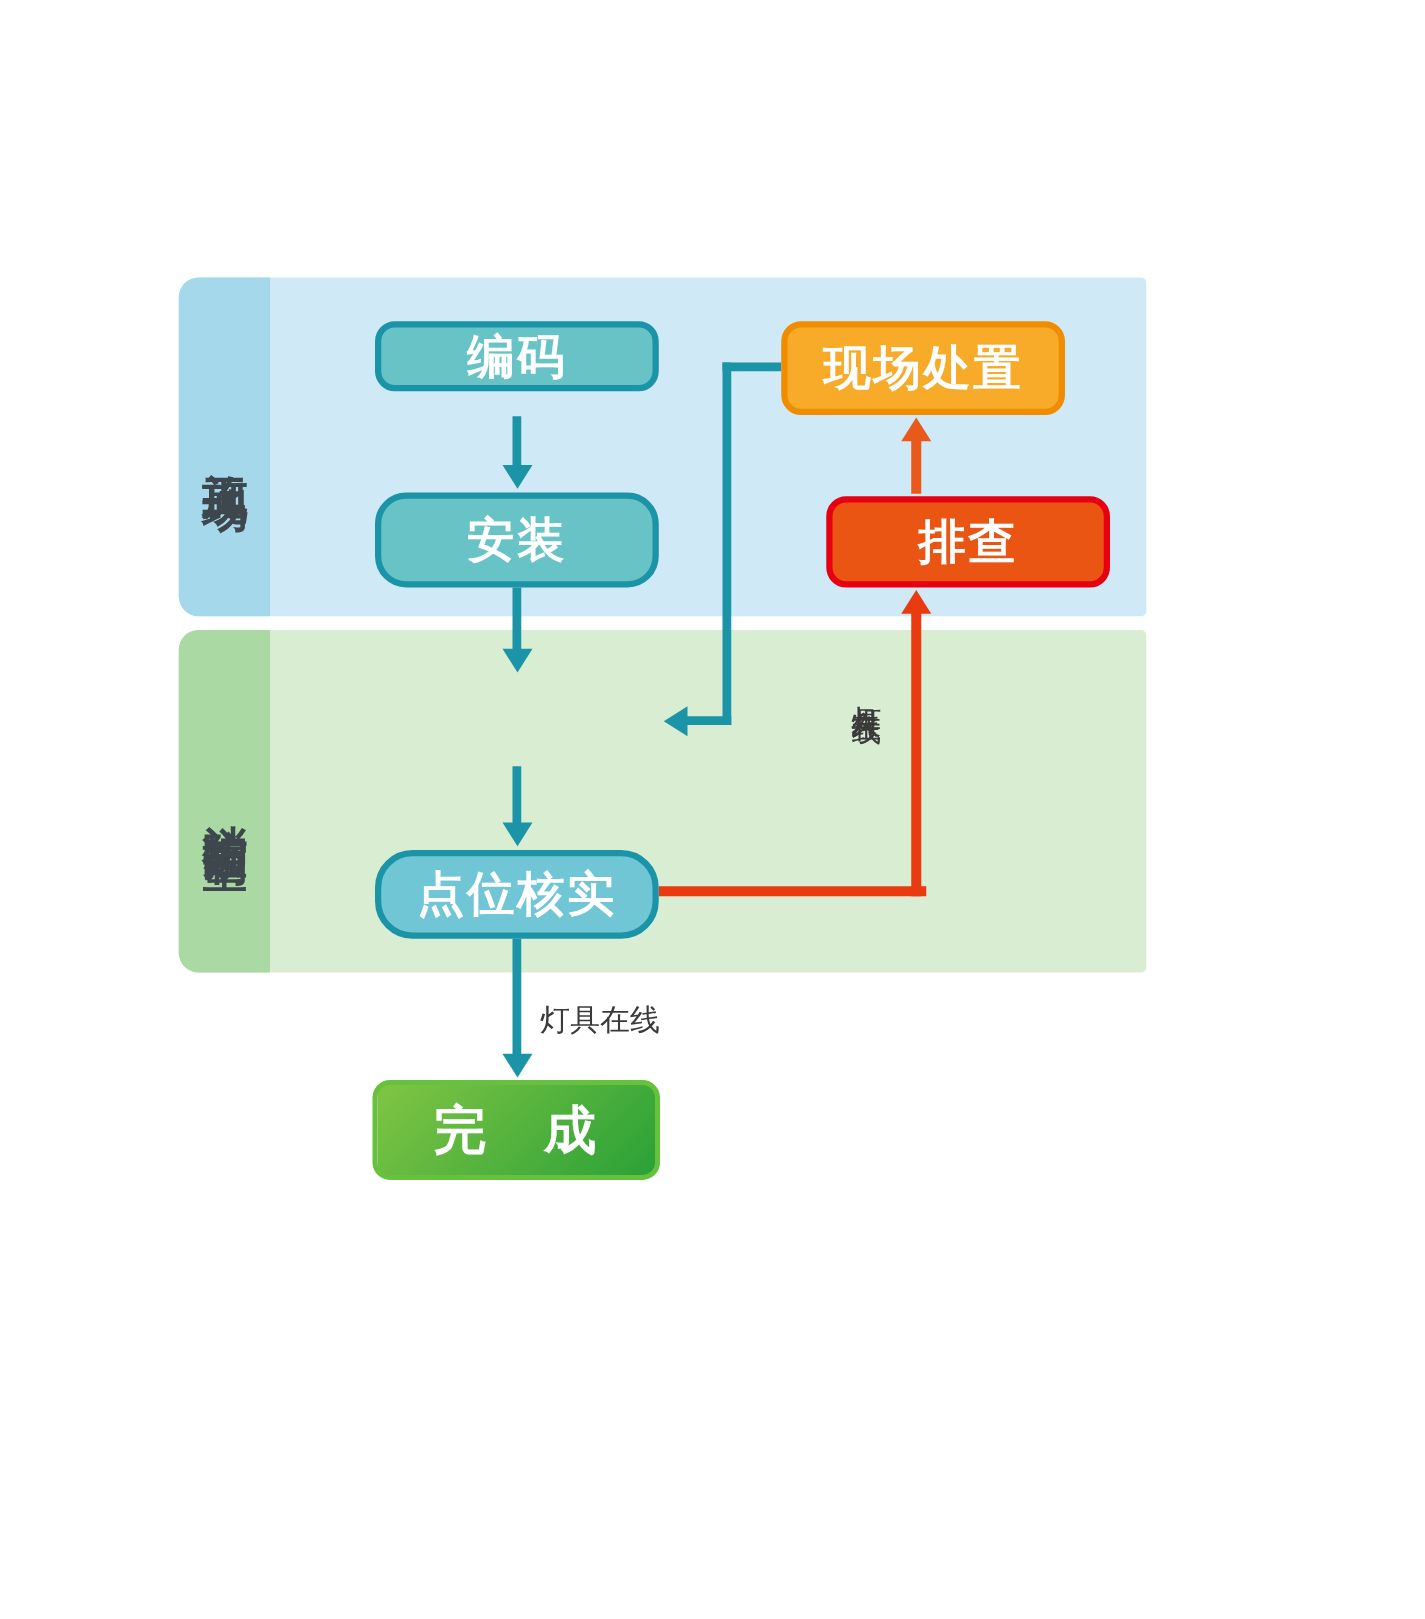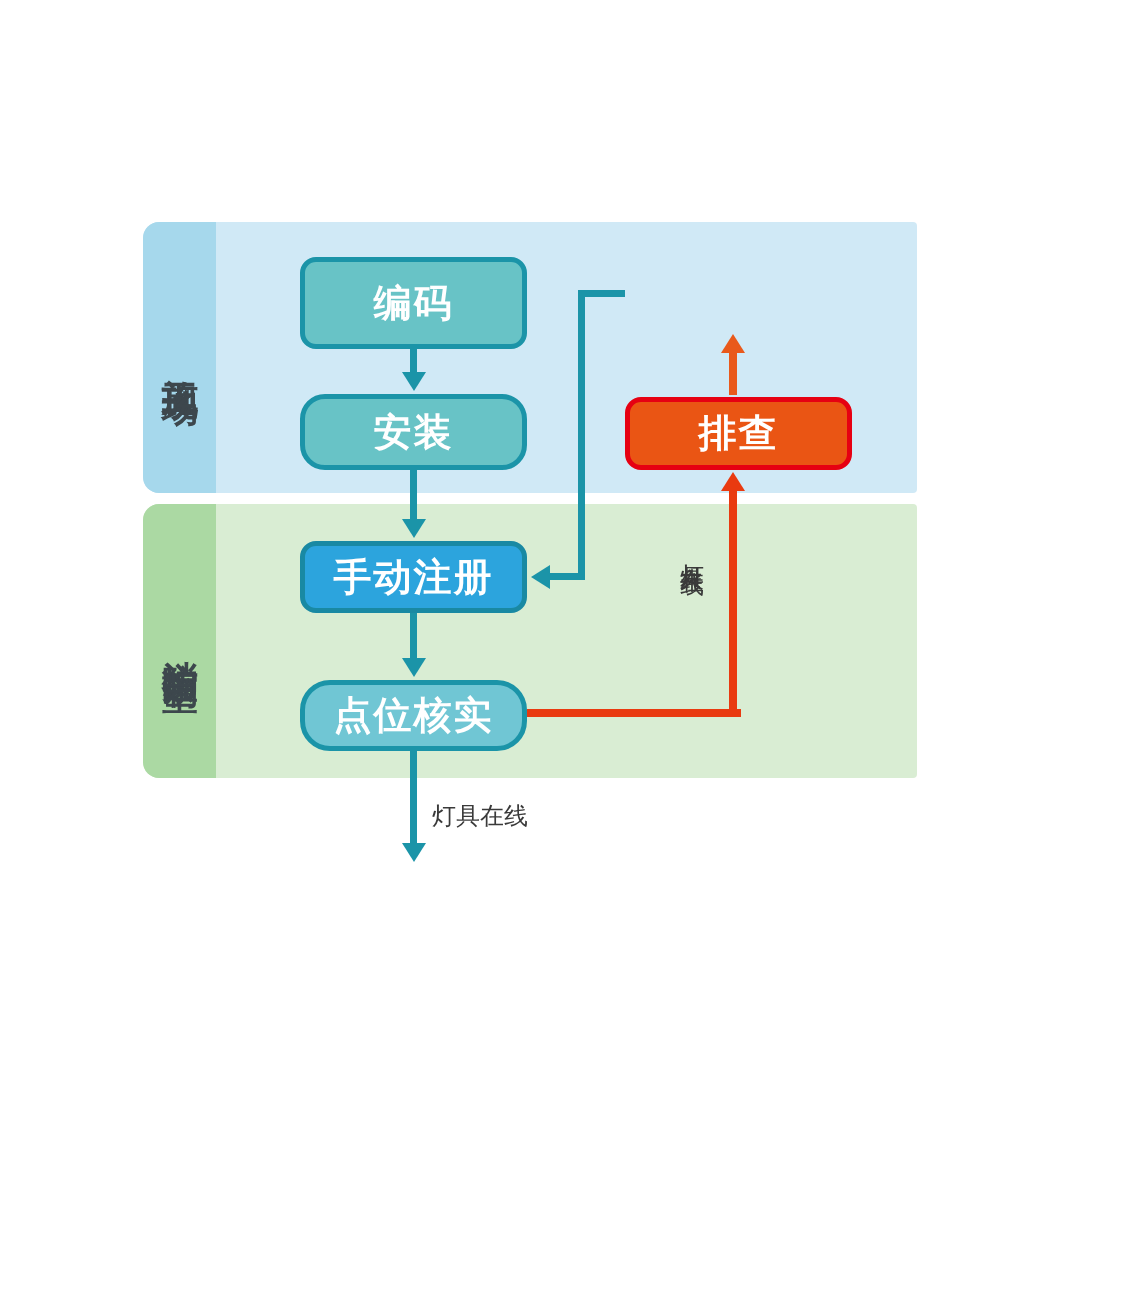--- a/index.html
+++ b/index.html
@@ -28,26 +28,26 @@
   
   .node{
     position:absolute;box-sizing:border-box;border-radius:16px;
     display:flex;align-items:center;justify-content:center;
     font-weight:bold;color:#ffffff;font-size:38px;letter-spacing:2px;
   }
   .node.teal{background:var(--c-teal-fill);border:5px solid var(--c-teal-border);}
   .node.lightteal{background:var(--c-lightteal-fill);border:5px solid var(--c-teal-border);}
   .node.blue{background:var(--c-blue-fill);border:5px solid var(--c-blue-border);}
   .node.orange{background:var(--c-orange-fill);border:5px solid var(--c-orange-border);}
-  .node.red{background:var(--c-red-fill);border:5px solid var(--c-red-border);}
+  .node.red{background:var(--c-red-fill);border:5px solid var(--c-red-border);margin-left:36px;}
   .node.green{
     background:linear-gradient(135deg,var(--c-green-hi) 0%,var(--c-green-lo) 100%);
     border:4px solid var(--c-green-border);border-radius:14px;font-size:42px;
   }
-  #node-encode{left:300px;top:257px;width:227px;height:92px;}
+  #node-encode{left:300px;top:257px;width:227px;height:56px;}
   #node-install{left:300px;top:394px;width:227px;height:76px;border-radius:25px;}
   #node-onsite{left:625px;top:257px;width:227px;height:75px;}
   #node-troubleshoot{left:625px;top:397px;width:227px;height:73px;}
   #node-manual{left:300px;top:541px;width:227px;height:72px;}
   #node-verify{left:300px;top:680px;width:227px;height:71px;border-radius:30px;}
   #node-done{left:298px;top:864px;width:230px;height:80px;}
   
   .seg{position:absolute;}
   .seg.teal{background:var(--c-teal-arrow);}
   .seg.redline{background:var(--c-red-arrow);}
@@ -100,17 +100,18 @@
   <div class="seg redline" style="left:527px;top:709px;width:214px;height:8px;"></div>
   <div class="seg redline" style="left:729px;top:488px;width:8px;height:229px;"></div>
   <div class="head up-red" style="left:721px;top:472px;"></div>
   <div class="edge-label vertical" style="left:676px;top:545px;">灯具未在线</div>
 
   <div class="seg orangeline" style="left:729px;top:350px;width:8px;height:45px;"></div>
   <div class="head up-orange" style="left:721px;top:334px;"></div>
 
   <div class="node teal" id="node-encode">编码</div>
   <div class="node teal" id="node-install">安装</div>
+  <div class="node orange" id="node-onsite">现场处置</div>
   <div class="node red" id="node-troubleshoot">排查</div>
-  <div class="node blue" id="node-manual">手动注册</div>
   <div class="node lightteal" id="node-verify">点位核实</div>
+  <div class="node green" id="node-done">完　成</div>
 
 </div>
 
 </body></html>

